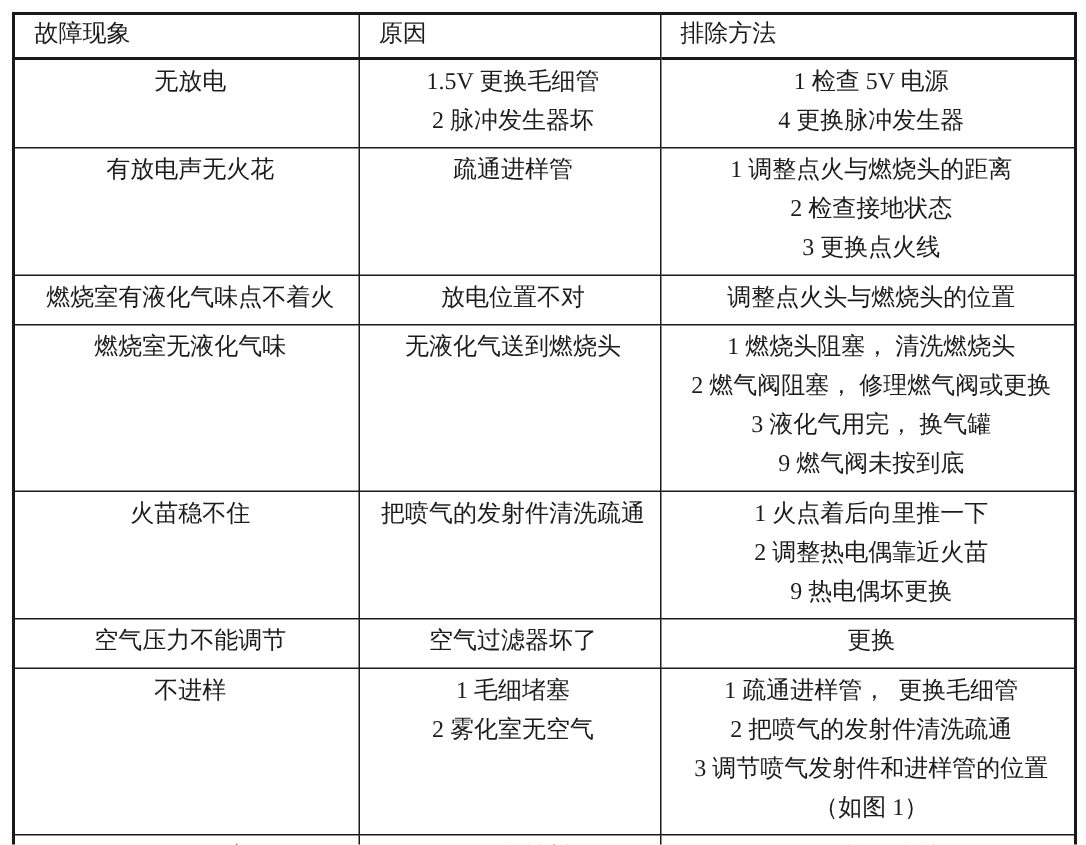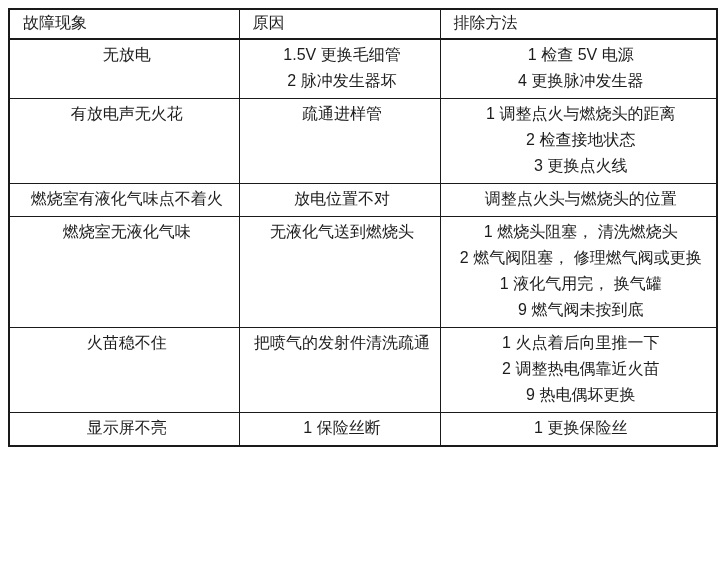--- a/index.html
+++ b/index.html
@@ -7,21 +7,21 @@
     padding: 0;
     background: #ffffff;
     width: 724px;
     height: 563px;
     overflow: hidden;
   }
   .page {
     position: relative;
     width: 724px;
     height: 563px;
-    font-family: Liberation Sans, sans-serif;
+    font-family: Liberation Serif, serif;
     color: #1c1c1c;
   }
   table.fault-table {
     position: absolute;
     left: 8px;
     top: 8px;
     width: 708px;
     border-collapse: collapse;
     table-layout: fixed;
     border: 2px solid #1a1a1a;
@@ -110,39 +110,65 @@
         <tr>
           <td>
             <div class="cell-line">燃烧室无液化气味</div>
           </td>
           <td>
             <div class="cell-line">无液化气送到燃烧头</div>
           </td>
           <td>
             <div class="cell-line">1 燃烧头阻塞， 清洗燃烧头</div>
             <div class="cell-line">2 燃气阀阻塞， 修理燃气阀或更换</div>
-            <div class="cell-line">1 液化气用完， 换气罐</div>
+            <div class="cell-line">3 液化气用完， 换气罐</div>
             <div class="cell-line">9 燃气阀未按到底</div>
           </td>
         </tr>
         <tr>
           <td>
             <div class="cell-line">火苗稳不住</div>
           </td>
           <td>
             <div class="cell-line">把喷气的发射件清洗疏通</div>
           </td>
           <td>
             <div class="cell-line">1 火点着后向里推一下</div>
             <div class="cell-line">2 调整热电偶靠近火苗</div>
             <div class="cell-line">9 热电偶坏更换</div>
           </td>
         </tr>
         <tr>
           <td>
+            <div class="cell-line">空气压力不能调节</div>
+          </td>
+          <td>
+            <div class="cell-line">空气过滤器坏了</div>
+          </td>
+          <td>
+            <div class="cell-line">更换</div>
+          </td>
+        </tr>
+        <tr>
+          <td>
+            <div class="cell-line">不进样</div>
+          </td>
+          <td>
+            <div class="cell-line">1 毛细堵塞</div>
+            <div class="cell-line">2 雾化室无空气</div>
+          </td>
+          <td>
+            <div class="cell-line">1 疏通进样管，  更换毛细管</div>
+            <div class="cell-line">2 把喷气的发射件清洗疏通</div>
+            <div class="cell-line">3 调节喷气发射件和进样管的位置</div>
+            <div class="cell-line">（如图 1）</div>
+          </td>
+        </tr>
+        <tr>
+          <td>
             <div class="cell-line">显示屏不亮</div>
           </td>
           <td>
             <div class="cell-line">1 保险丝断</div>
           </td>
           <td>
             <div class="cell-line">1 更换保险丝</div>
           </td>
         </tr>
       </tbody>

